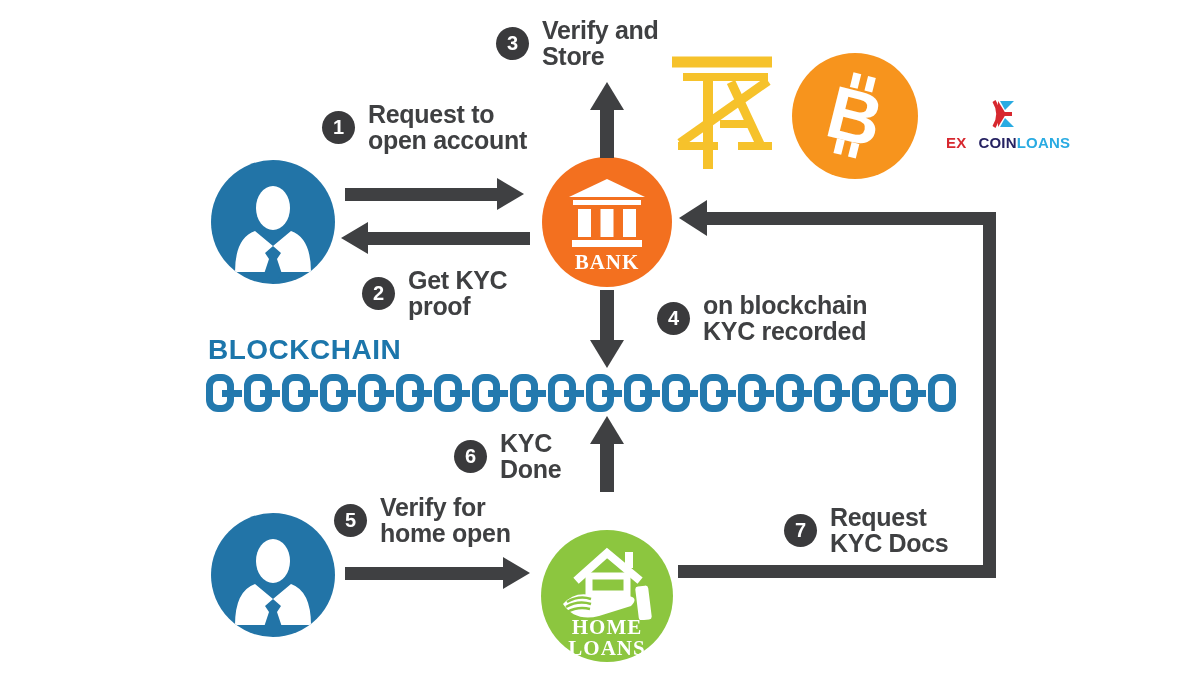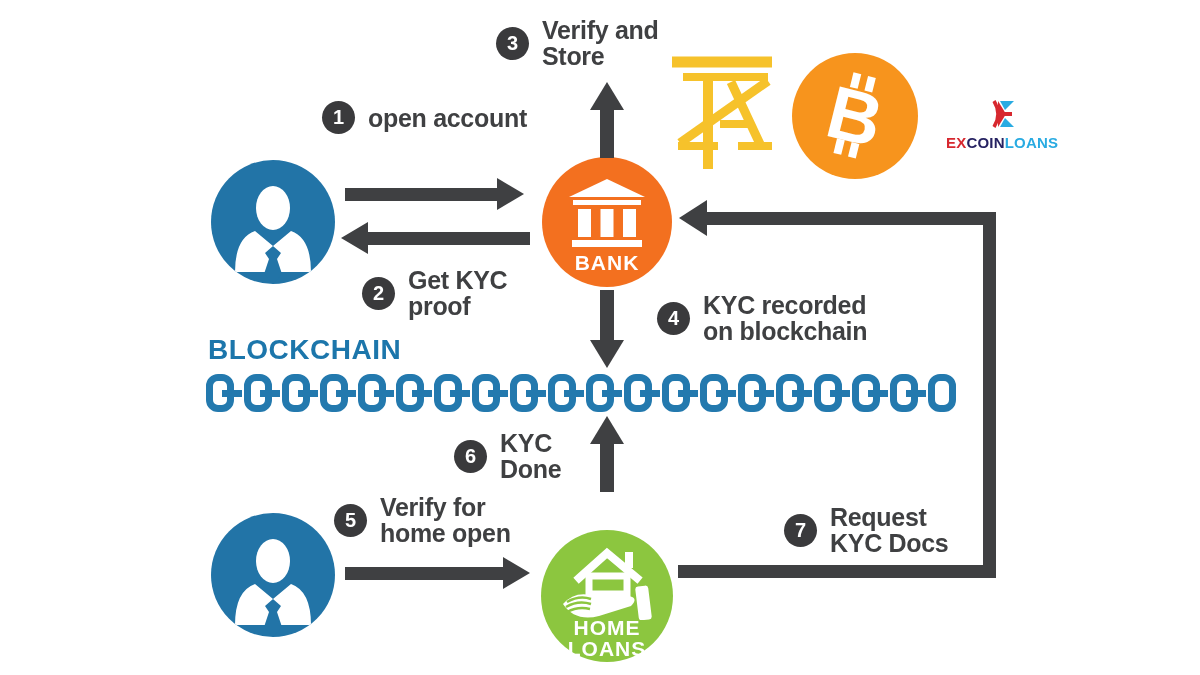--- a/index.html
+++ b/index.html
@@ -36,26 +36,26 @@
   .blockchain-title{position:absolute;left:208px;top:334px;font-size:28px;font-weight:bold;
                     color:var(--blockchainLabelBlue);letter-spacing:0.5px;}
   .chain{position:absolute;left:206px;top:374px;width:762px;height:38px;display:flex;align-items:center;}
   .chain-link{position:relative;flex:0 0 auto;width:28px;height:38px;border:7px solid var(--chainBlue);
               border-radius:12px;margin-right:10px;}
   .chain-link::after{content:"";position:absolute;top:50%;right:-15px;width:20px;height:7px;
                      margin-top:-3.5px;background:var(--chainBlue);z-index:2;}
   .chain-link:last-child::after{display:none;}
 
   .node-label{position:absolute;left:0;right:0;text-align:center;color:#fff;font-weight:bold;
-              font-size:21px;letter-spacing:1px;line-height:21px;}
+              font-size:21px;letter-spacing:1px;line-height:21px;font-family:Liberation Serif, serif;}
 
   
   .logo{position:absolute;left:946px;top:98px;width:110px;height:52px;text-align:center;}
   .logo-text{font-size:15px;font-weight:bold;letter-spacing:0.2px;white-space:nowrap;}
-  .logo-ex{color:var(--logoRed);text-align:right;} .logo-coin{color:var(--logoNavy);} .logo-cial{color:var(--logoLightBlue);}
+  .logo-ex{color:var(--logoRed);text-align:right;} .logo-coin{color:var(--logoNavy);margin-left:12px;} .logo-cial{color:var(--logoLightBlue);}
 </style>
 </head>
 <body>
 
 <div class="canvas">
 
   <svg class="abs" style="left:211px;top:160px" width="124" height="124" viewBox="0 0 124 124">
     <defs>
         <clipPath id="pc1">
           <circle cx="62" cy="62" r="62"></circle>
@@ -190,42 +190,43 @@
       <span class="chain-link"></span>
       <span class="chain-link"></span>
       <span class="chain-link"></span>
       <span class="chain-link"></span>
       <span class="chain-link"></span>
     </div>
 
   <div class="step" style="left:322px;top:101px">
     <div class="badge">1</div>
     <div class="step-label">
+      <div>Request to</div>
       <div>open account</div>
     </div>
   </div>
   <div class="step" style="left:362px;top:267px">
     <div class="badge">2</div>
     <div class="step-label">
       <div>Get KYC</div>
       <div>proof</div>
     </div>
   </div>
   <div class="step" style="left:496px;top:17px">
     <div class="badge">3</div>
     <div class="step-label">
       <div>Verify and</div>
       <div>Store</div>
     </div>
   </div>
   <div class="step" style="left:657px;top:292px">
     <div class="badge">4</div>
     <div class="step-label">
+      <div>on blockchain</div>
       <div>KYC recorded</div>
-      <div>on blockchain</div>
     </div>
   </div>
   <div class="step" style="left:334px;top:494px">
     <div class="badge">5</div>
     <div class="step-label">
       <div>Verify for</div>
       <div>home open</div>
     </div>
   </div>
   <div class="step" style="left:454px;top:430px">

